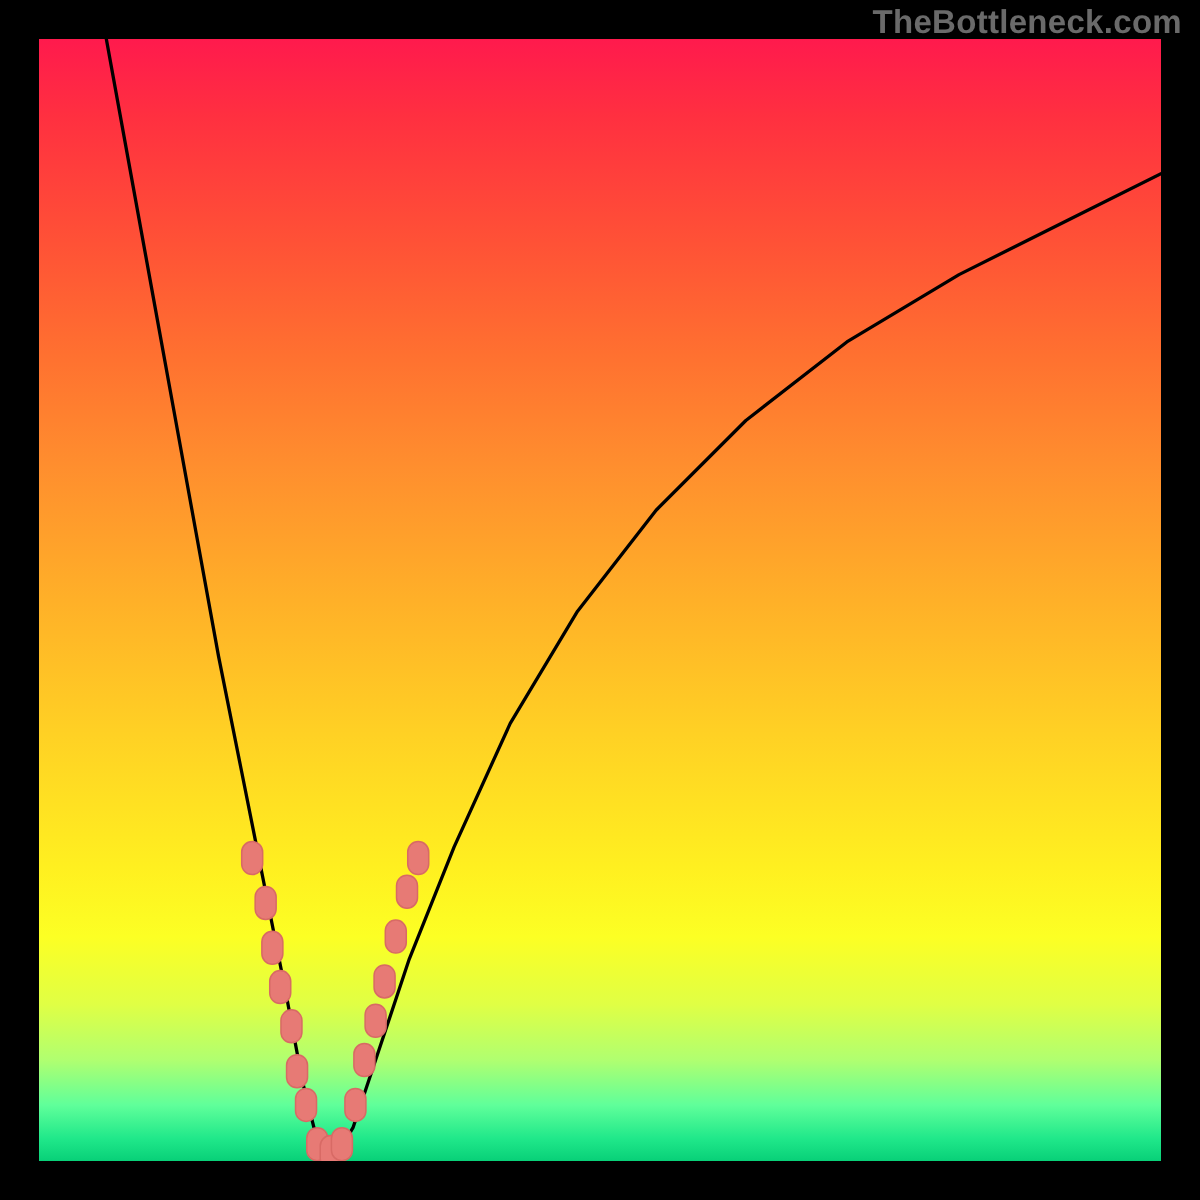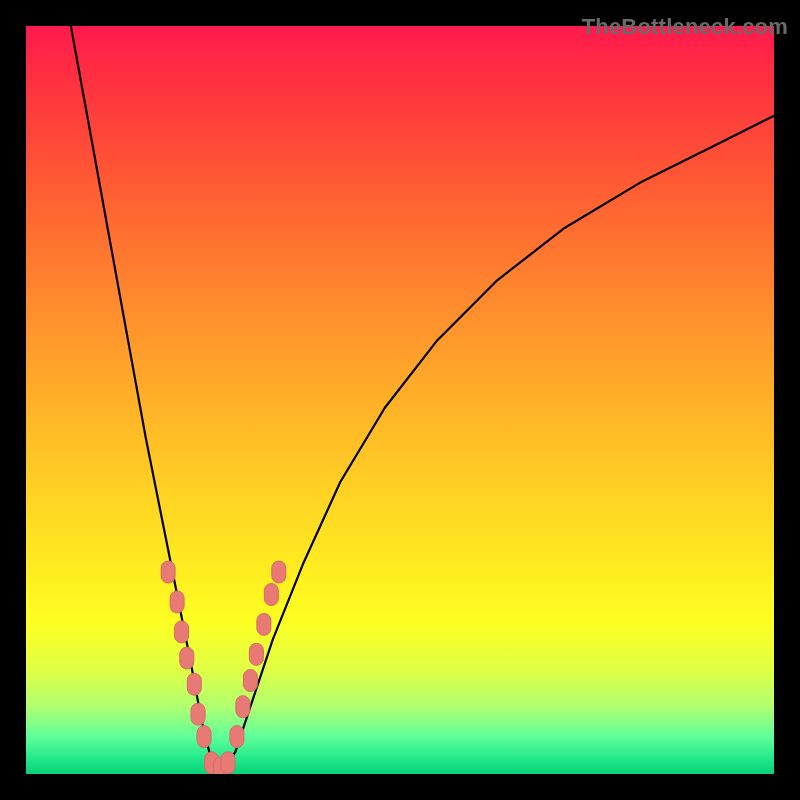--- a/index.html
+++ b/index.html
@@ -28,21 +28,21 @@
       #fcff24 80%,
       #e0ff44 86%,
       #b0ff70 91%,
       #60ff9a 95%,
       #20e88a 98%,
       #08d078 100%
     );
   }
   .watermark {
     position: absolute;
-    top: 14px;
+    top: 2px;
     right: 12px;
     font-family: Arial, Helvetica, sans-serif;
     font-size: 22px;
     font-weight: 600;
     color: #6a6a6a;
     letter-spacing: 0.2px;
     z-index: 50;
     pointer-events: none;
   }
   svg.plot {

